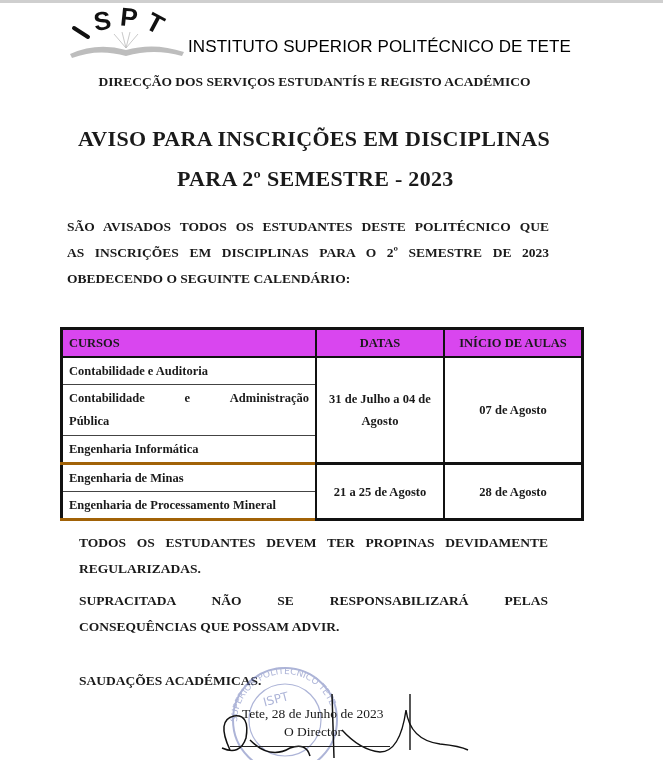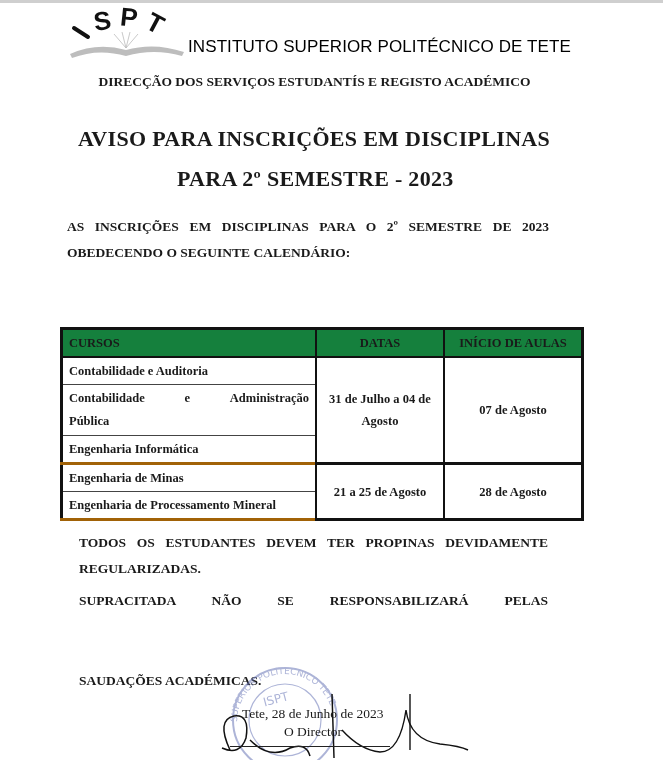--- a/index.html
+++ b/index.html
@@ -12,21 +12,21 @@
   .title1 { position:absolute; left:78px; top:126px; font-family:"Liberation Serif",serif; font-weight:bold; font-size:22px; letter-spacing:0.3px; }
   .title2 { position:absolute; left:177px; top:166px; font-family:"Liberation Serif",serif; font-weight:bold; font-size:22px; letter-spacing:0.3px; }
   .para { position:absolute; left:67px; width:482px; font-family:"Liberation Serif",serif; font-weight:bold; font-size:13.5px; line-height:26px; text-align:justify; }
   .para .ln { display:block; text-align:justify; text-align-last:justify; height:26px; white-space:nowrap; }
   .para .ln.last { text-align-last:left; }
   .p1 { top:214px; }
   .p2 { top:530px; left:79px; width:469px; }
   .p3 { top:588px; left:79px; width:469px; }
   .greet { position:absolute; left:79px; top:673px; font-family:"Liberation Serif",serif; font-weight:bold; font-size:13.5px; }
   table.cal { position:absolute; left:60px; top:327px; width:524px; border-collapse:collapse; border:3px solid #111; font-family:"Liberation Serif",serif; font-weight:bold; font-size:12.5px; }
-  table.cal th { background:#15803d; border:2px solid #111; height:26px; padding:0 6px; font-weight:bold; }
+  table.cal th { background:#d946ef; border:2px solid #111; height:26px; padding:0 6px; font-weight:bold; }
   table.cal th.c1 { text-align:left; width:240px; }
   table.cal th.c2 { text-align:center; width:114px; }
   table.cal th.c3 { text-align:center; }
   table.cal td { border-left:2px solid #111; border-right:2px solid #111; padding:2px 6px; vertical-align:middle; }
   table.cal td.course { border-bottom:1px solid #444; height:22px; }
   table.cal td.course.two { height:44px; line-height:23px; }
   table.cal td.mid { text-align:center; line-height:22px; border-bottom:3px solid #111; }
   table.cal tr.gend td.course { border-bottom:3px solid #a16207; }
   .justline { display:flex; justify-content:space-between; }
   .stamp { position:absolute; left:215px; top:662px; width:140px; height:110px; opacity:0.55; }
@@ -54,20 +54,21 @@
   </g>
 </svg>
 <div class="inst">INSTITUTO SUPERIOR POLITÉCNICO DE TETE</div>
 
 <div class="dept"><span>DIRECÇÃO DOS SERVIÇOS ESTUDANTÍS E REGISTO ACADÉMICO</span></div>
 
 <div class="title1">AVISO PARA INSCRIÇÕES EM DISCIPLINAS</div>
 <div class="title2">PARA 2º SEMESTRE - 2023</div>
 
 <div class="para p1">
+  <span class="ln">SÃO AVISADOS TODOS OS ESTUDANTES DESTE POLITÉCNICO QUE</span>
   <span class="ln">AS INSCRIÇÕES EM DISCIPLINAS PARA O 2º SEMESTRE DE 2023</span>
   <span class="ln last">OBEDECENDO O SEGUINTE CALENDÁRIO:</span>
 </div>
 
 <table class="cal">
   <thead>
     <tr>
       <th class="c1">CURSOS</th>
       <th class="c2">DATAS</th>
       <th class="c3">INÍCIO DE AULAS</th>
@@ -106,20 +107,21 @@
   </tbody>
 </table>
 
 <div class="para p2">
   <span class="ln">TODOS OS ESTUDANTES DEVEM TER PROPINAS DEVIDAMENTE</span>
   <span class="ln last">REGULARIZADAS.</span>
 </div>
 
 <div class="para p3">
   <span class="ln">SUPRACITADA NÃO SE RESPONSABILIZARÁ PELAS</span>
+  <span class="ln last">CONSEQUÊNCIAS QUE POSSAM ADVIR.</span>
 </div>
 
 <div class="greet">SAUDAÇÕES ACADÉMICAS.</div>
 
 <svg class="stamp" viewBox="0 0 140 110">
   <circle cx="70" cy="58" r="52" fill="none" stroke="#6b78b8" stroke-width="2"></circle>
   <circle cx="70" cy="58" r="36" fill="none" stroke="#6b78b8" stroke-width="1.2"></circle>
   <defs>
       <path id="arc" d="M22 60 A48 48 0 0 1 118 60"></path>
     </defs>

